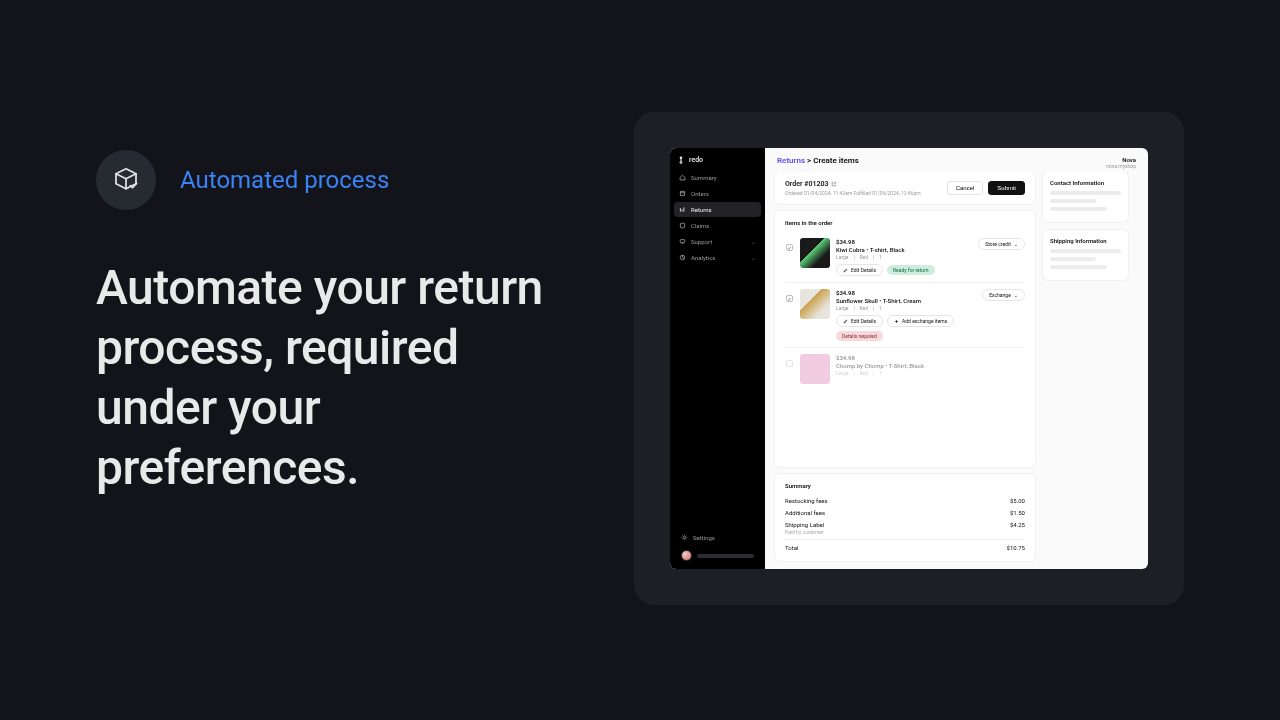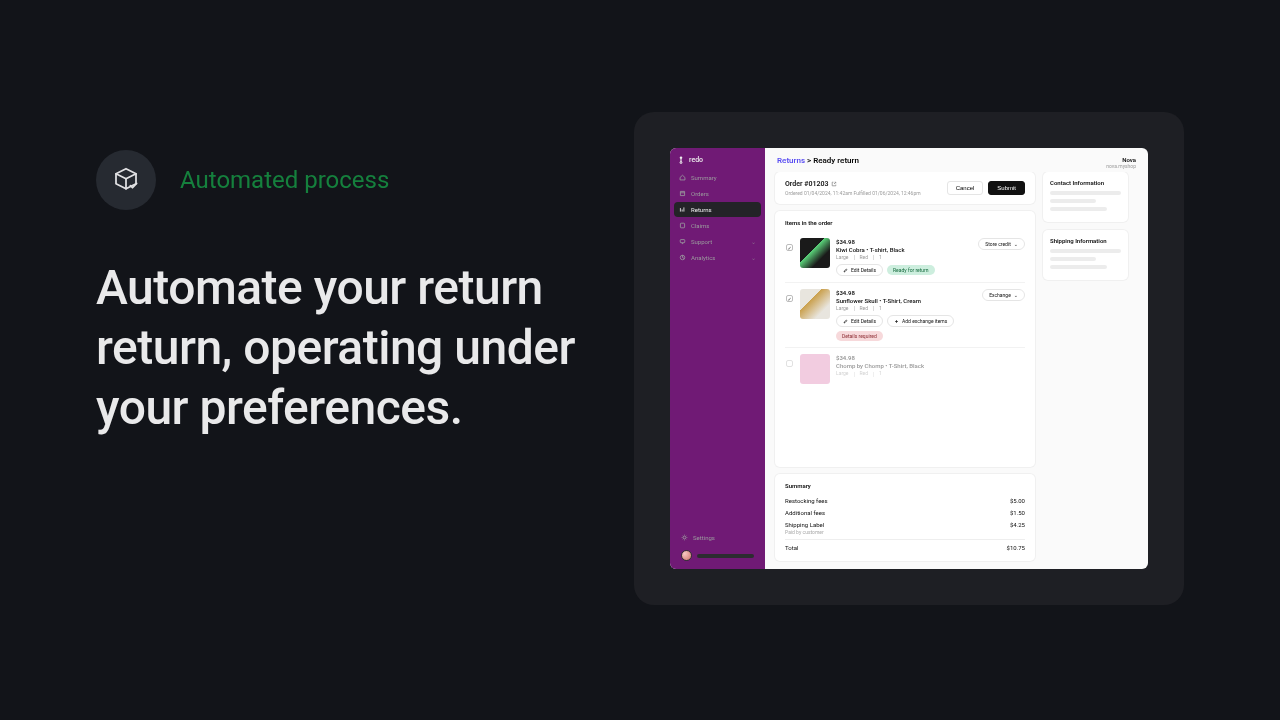--- a/index.html
+++ b/index.html
@@ -3,29 +3,29 @@
 <meta charset="utf-8">
 <style>
   * { box-sizing: border-box; margin: 0; padding: 0; }
   html, body { width: 1280px; height: 720px; overflow: hidden; font-family: -apple-system, BlinkMacSystemFont, "Segoe UI", Roboto, Arial, sans-serif; }
   body { background: #121419; color: #fff; position: relative; }
 
   
   .left-col { position: absolute; left: 96px; top: 150px; width: 490px; }
   .pill { display: flex; align-items: center; gap: 24px; margin-bottom: 48px; }
   .pill-icon { width: 60px; height: 60px; border-radius: 50%; background: #262a31; display: flex; align-items: center; justify-content: center; }
-  .pill-text { color: #15803d; font-size: 24px; font-weight: 400; }
+  .pill-text { color: #3b82f6; font-size: 24px; font-weight: 400; }
   .headline { font-size: 48px; font-weight: 500; line-height: 1.25; color: #e9e9ea; letter-spacing: -0.5px; }
 
   
   .preview { position: absolute; top: 112px; left: 634px; width: 550px; height: 493px; background: #1e1f24; border-radius: 20px; overflow: hidden; }
   .app { position: absolute; inset: 36px; background: #fafafa; border-radius: 6px; overflow: hidden; display: flex; font-size: 6px; color: #111; }
 
   
-  .sb { width: 95px; background: #701a75; color: #c5c5c7; display: flex; flex-direction: column; }
+  .sb { width: 95px; background: #000000; color: #c5c5c7; display: flex; flex-direction: column; }
   .sb-logo { display: flex; align-items: center; gap: 4px; padding: 8px 7px 6px; font-size: 7px; font-weight: 500; color: #eee; }
   .sb-items { display:flex; flex-direction: column; gap: 1px; padding: 0 4px; }
   .sb-item { display: flex; align-items: center; gap: 5px; padding: 4px 5px; border-radius: 4px; font-size: 6px; color: #9a9a9d; }
   .sb-item.active { background: #232327; color: #f0f0f1; }
   .sb-icon { width: 7px; height: 7px; display:inline-flex; align-items:center; justify-content:center; }
   .sb-chev { margin-left:auto; opacity:.6; }
   .sb-footer { margin-top:auto; padding: 6px; }
   .sb-settings { display:flex; align-items:center; gap:5px; font-size:6px; color:#9a9a9d; padding:3px 5px; }
   .sb-user { display:flex; align-items:center; gap:5px; padding: 6px 5px 2px; }
   .avatar { width:11px; height:11px; border-radius:50%; background: radial-gradient(circle at 30% 30%, #f7c8c3, #cf736b); border:1px solid #333; }
@@ -102,21 +102,21 @@
     <div class="pill-icon">
       <svg width="30" height="30" viewBox="0 0 24 24" fill="none" stroke="#e2e2e4" stroke-width="1.4" stroke-linejoin="round" stroke-linecap="round">
         <path d="M12 3 L20 7 L12 11 L4 7 Z"></path>
         <path d="M4 7 V15 L12 19 L20 15 V7"></path>
         <path d="M12 11 V19"></path>
         <path d="M15.5 16.5 L17.2 18.2 L20.5 14.8"></path>
       </svg>
     </div>
     <div class="pill-text">Automated process</div>
   </div>
-  <div class="headline">Automate your return return, operating under your preferences.</div>
+  <div class="headline">Automate your return process, required under your preferences.</div>
 </div>
 
 <div class="preview">
   <div class="app">
 
     <div class="sb">
       <div class="sb-logo">
         <svg width="8" height="8" viewBox="0 0 10 10">
             <circle cx="5" cy="2.3" r="1.6" fill="#eee"></circle>
             <rect x="4.3" y="3.5" width="1.4" height="5" fill="#eee"></rect>
@@ -193,21 +193,21 @@
           <span class="sb-user-bar"></span>
         </div>
       </div>
     </div>
 
     <div class="main">
       <div class="topbar">
         <div class="bc">
           <span class="bc-link">Returns</span>
           <span class="bc-sep">&gt;</span>
-          <span class="bc-curr">Ready return</span>
+          <span class="bc-curr">Create items</span>
         </div>
         <div class="tenant">
           <div class="tenant-name">Nova</div>
           <div class="tenant-url">nova.myshop</div>
         </div>
       </div>
 
       <div class="workspace">
         <div class="center">
 

